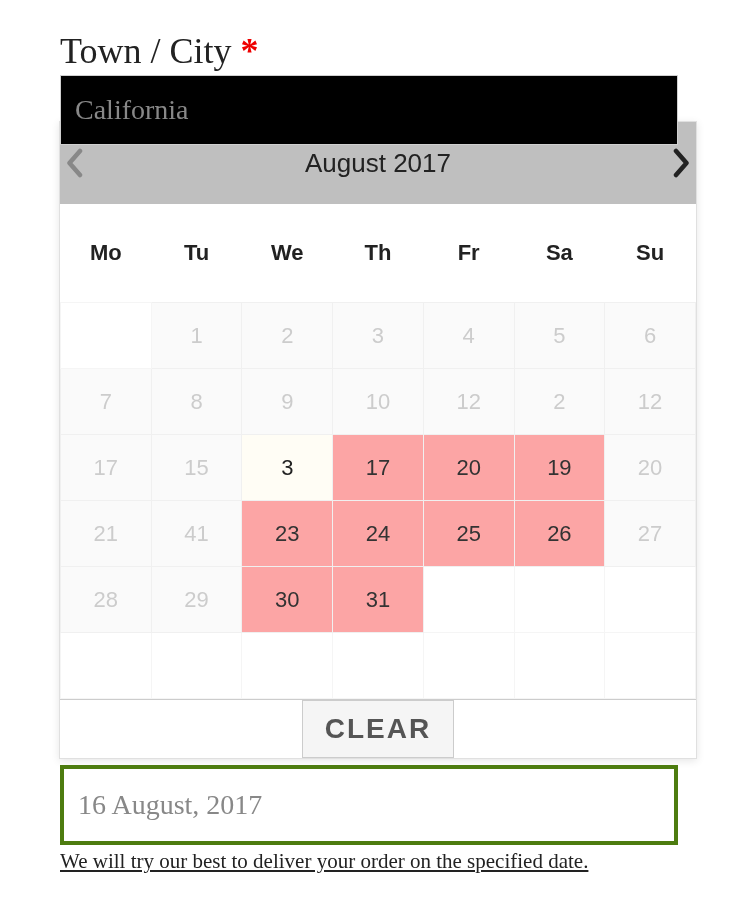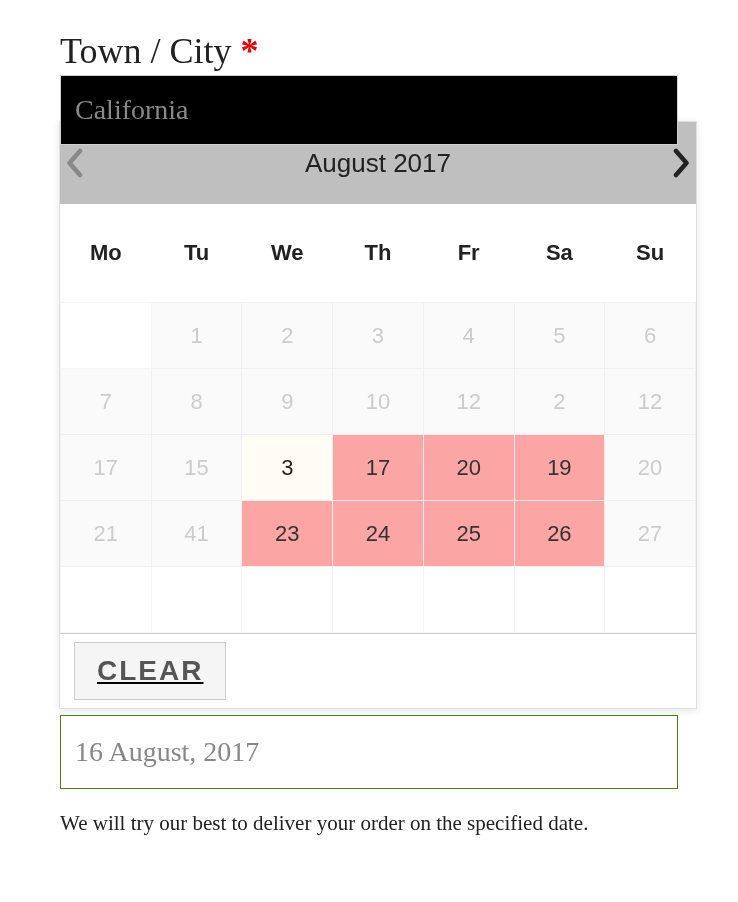--- a/index.html
+++ b/index.html
@@ -92,52 +92,52 @@
     .dp-grid td.selected {
       background: #fffdf5;
       color: #222;
     }
     .dp-grid td.empty {
       background: #fff;
       border: 1px solid #f5f5f5;
     }
     .dp-footer {
       border-top: 1px solid #ccc;
-      padding: 8px 14px;
+      padding: 0 14px;
       display: flex;
-      justify-content: flex-start;
-      text-decoration: underline;
+      justify-content: center;
     }
     .clear-btn {
       background: #f5f5f5;
       border: 1px solid #ccc;
       padding: 12px 22px;
       font-size: 28px;
       font-weight: bold;
       letter-spacing: 2px;
       color: #555;
       font-family: -apple-system, Arial, sans-serif;
       cursor: pointer;
     }
     .date-display {
       margin-top: 6px;
-      border: 1px solid #4d7c0f;
+      border: 4px solid #4d7c0f;
       background: #fff;
       padding: 20px 14px;
       font-size: 28px;
       font-family: Georgia, serif;
       color: #888;
       width: 100%;
     }
     .help-text {
-      margin-top: 20px;
+      margin-top: 2px;
       font-size: 21px;
       font-family: Georgia, serif;
       color: #222;
       line-height: 1.35;
+      text-decoration: underline;
     }
   </style>
 </head>
 <body>
 
 
 
 <div class="field-label">
   <span>Town / City</span>
   <span class="required-star">*</span>
@@ -203,20 +203,29 @@
         <tr>
           <td class="disabled">21</td>
           <td class="disabled">41</td>
           <td class="enabled">23</td>
           <td class="enabled">24</td>
           <td class="enabled">25</td>
           <td class="enabled">26</td>
           <td class="disabled">27</td>
         </tr>
         <tr>
+          <td class="disabled">28</td>
+          <td class="disabled">29</td>
+          <td class="enabled">30</td>
+          <td class="enabled">31</td>
+          <td class="empty"></td>
+          <td class="empty"></td>
+          <td class="empty"></td>
+        </tr>
+        <tr>
           <td class="empty"></td>
           <td class="empty"></td>
           <td class="empty"></td>
           <td class="empty"></td>
           <td class="empty"></td>
           <td class="empty"></td>
           <td class="empty"></td>
         </tr>
       </tbody>
   </table>

